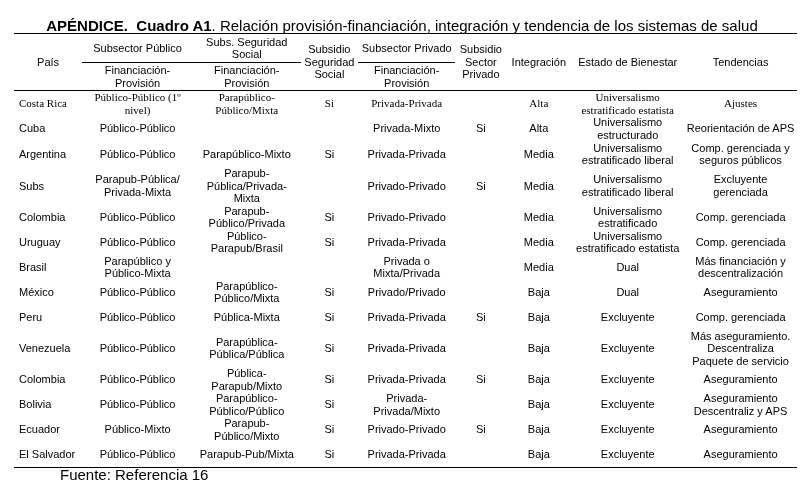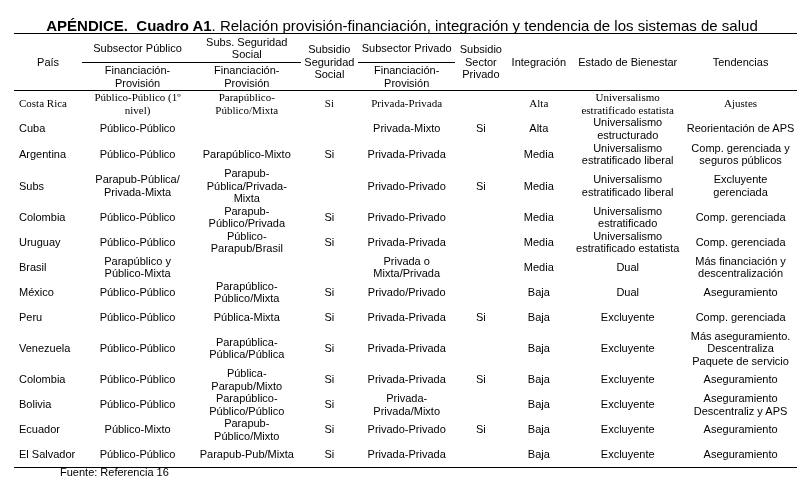--- a/index.html
+++ b/index.html
@@ -21,21 +21,21 @@
     font-weight: normal; text-align: center; vertical-align: middle;
     padding: 0 2px;
   }
   thead tr.h1 th { height: 28px; }
   thead tr.h2 th { height: 27px; border-bottom: 1.5px solid #000; }
   th.sub-top { border-bottom: 1.3px solid #000; }
   td { text-align: center; vertical-align: middle; padding: 0 2px; }
   td.country { text-align: left; padding-left: 5px; }
   tbody tr:last-child td { border-bottom: 1.5px solid #000; }
   .source {
-    position: absolute; top: 466px; left: 60px; font-size: 11px;
+    position: absolute; top: 466px; left: 60px; font-size: 15px;
   }
   col.c0 { width: 70px; } col.c1 { width: 118px; } col.c2 { width: 112px; }
   col.c3 { width: 58px; } col.c4 { width: 100px; } col.c5 { width: 52px; }
   col.c6 { width: 66px; } col.c7 { width: 120px; } col.c8 { width: 117px; }
 </style>
 </head>
 <body>
 
 <div class="title"><b>APÉNDICE.</b>&nbsp; <b>Cuadro A1</b><span>. Relación provisión-financiación, integración y tendencia de los sistemas de salud</span></div>
 

